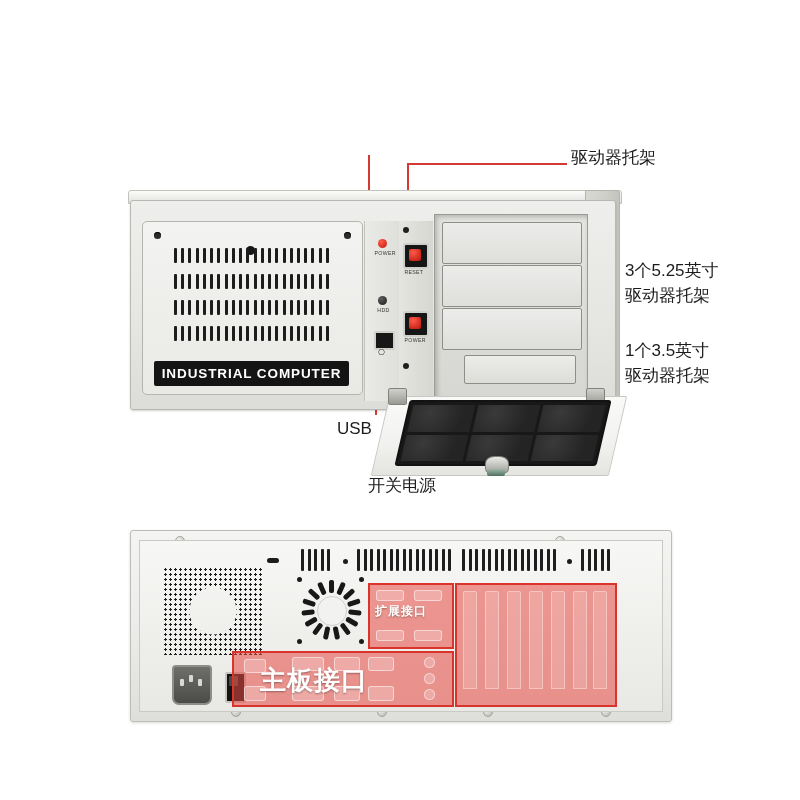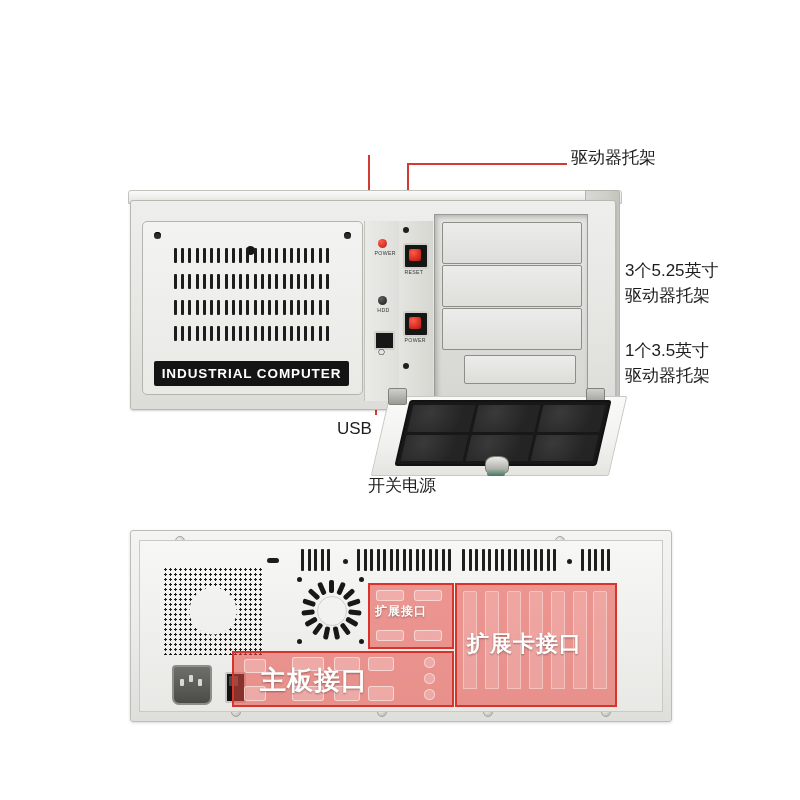--- a/index.html
+++ b/index.html
@@ -471,19 +471,18 @@
 
         <div class="hl" style="left:315px;top:42px;width:158px;height:120px;">
           <div class="slot-bar" style="left:6px;"></div>
           <div class="slot-bar" style="left:28px;"></div>
           <div class="slot-bar" style="left:50px;"></div>
           <div class="slot-bar" style="left:72px;"></div>
           <div class="slot-bar" style="left:94px;"></div>
           <div class="slot-bar" style="left:116px;"></div>
           <div class="slot-bar" style="left:136px;"></div>
         </div>
-        <div class="hl-txt" style="left:327px;top:88px;font-size:22px;">扩展卡接口</div>
 
       </div>
     </div>
   </div>
 
 </div>
 
 </body></html>

